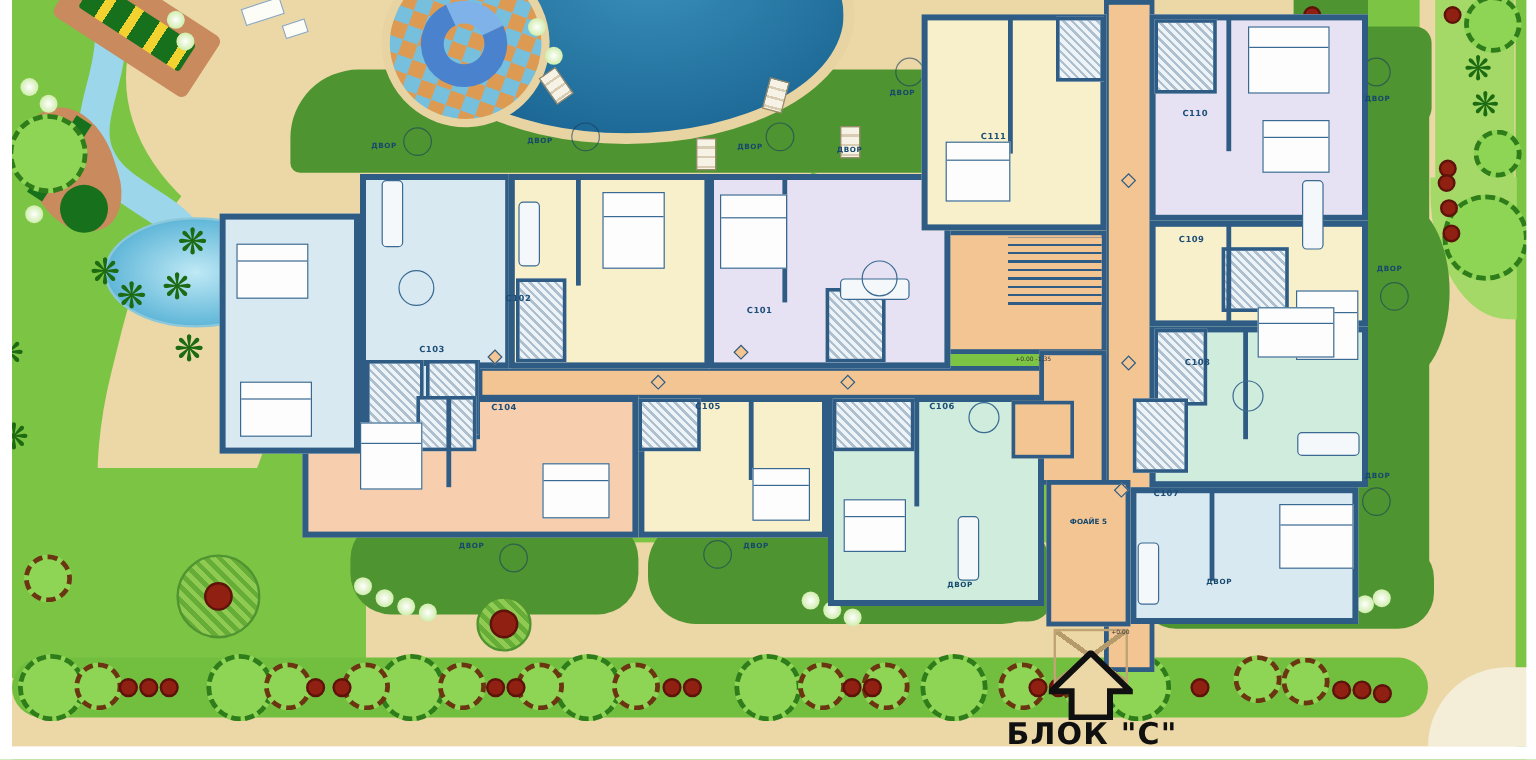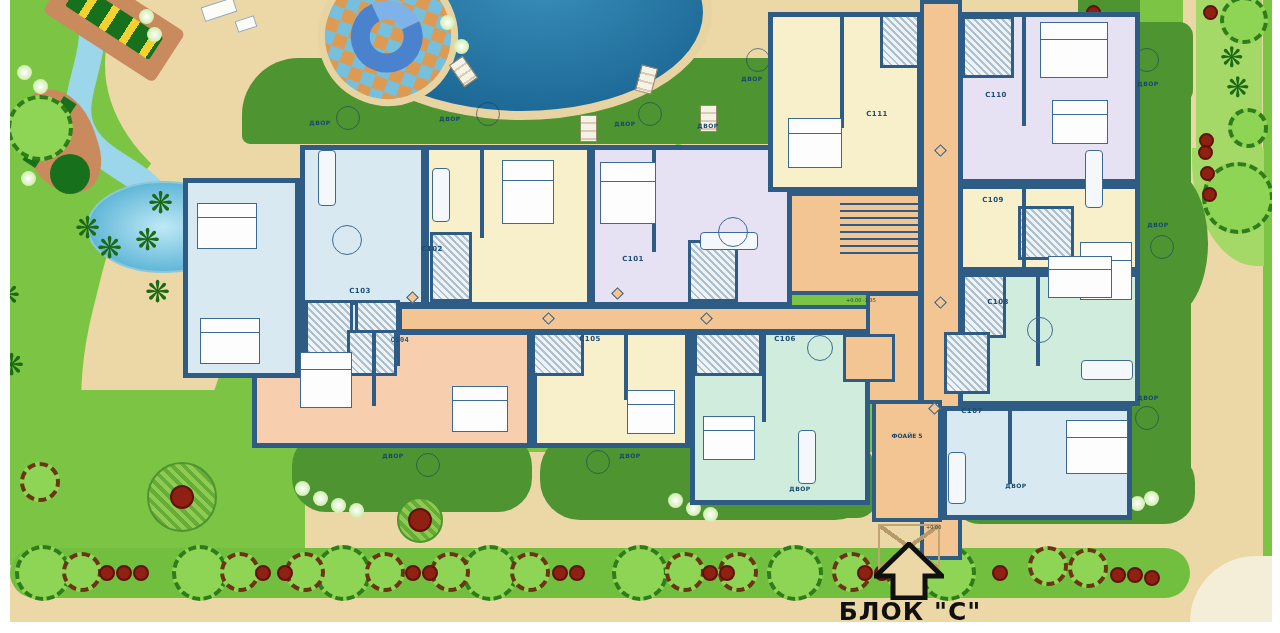--- a/index.html
+++ b/index.html
@@ -205,23 +205,23 @@
     <div class="abs" style="left: 840px; top: 198px; width: 78px; height: 58px; background: repeating-linear-gradient(rgb(243, 197, 147) 0px, rgb(243, 197, 147) 5px, rgb(46, 92, 132) 5px, rgb(46, 92, 132) 7px); z-index: 7;"></div>
     <div class="abs" style="left: 843px; top: 334px; width: 52px; height: 48px; background: rgb(243, 197, 147); border: 3px solid rgb(46, 92, 132); z-index: 7;"></div>
     <div class="abs" style="left: 878px; top: 524px; width: 62px; height: 46px; border: 2px solid rgb(192, 164, 116); z-index: 6; background: linear-gradient(to right top, transparent 47%, rgb(181, 154, 106) 47%, rgb(181, 154, 106) 53%, transparent 53%), linear-gradient(to right bottom, transparent 47%, rgb(181, 154, 106) 47%, rgb(181, 154, 106) 53%, transparent 53%);"></div>
     <div class="abs" style="left: 300px; top: 145px; width: 126px; height: 162px; background: rgb(217, 233, 241); border: 5px solid rgb(46, 92, 132); z-index: 5;"></div>
     <div class="abs code" style="left: 360px; top: 291px;">C103</div>
     <div class="abs" style="left: 424px; top: 145px; width: 168px; height: 162px; background: rgb(247, 240, 202); border: 5px solid rgb(46, 92, 132); z-index: 5;"></div>
     <div class="abs code" style="left: 432px; top: 249px;">C102</div>
     <div class="abs" style="left: 590px; top: 145px; width: 202px; height: 162px; background: rgb(231, 226, 243); border: 5px solid rgb(46, 92, 132); z-index: 5;"></div>
     <div class="abs code" style="left: 633px; top: 259px;">C101</div>
     <div class="abs" style="left: 768px; top: 12px; width: 154px; height: 180px; background: rgb(247, 240, 202); border: 5px solid rgb(46, 92, 132); z-index: 5;"></div>
-    <div class="abs code" style="left: 877px; top: 114px; text-align: center;">C111</div>
+    <div class="abs code" style="left: 828px; top: 114px; text-align: center;">C111</div>
     <div class="abs" style="left: 252px; top: 330px; width: 280px; height: 118px; background: rgb(247, 207, 174); border: 5px solid rgb(46, 92, 132); z-index: 5;"></div>
-    <div class="abs code" style="left: 400px; top: 340px; font-family: Liberation Mono, monospace;">C104</div>
+    <div class="abs code" style="left: 420px; top: 340px;">C104</div>
     <div class="abs" style="left: 532px; top: 330px; width: 158px; height: 118px; background: rgb(247, 240, 202); border: 5px solid rgb(46, 92, 132); z-index: 5;"></div>
     <div class="abs code" style="left: 590px; top: 339px;">C105</div>
     <div class="abs" style="left: 690px; top: 330px; width: 180px; height: 175px; background: rgb(207, 236, 220); border: 5px solid rgb(46, 92, 132); z-index: 5;"></div>
     <div class="abs code" style="left: 785px; top: 339px;">C106</div>
     <div class="abs" style="left: 958px; top: 12px; width: 182px; height: 172px; background: rgb(231, 226, 243); border: 5px solid rgb(46, 92, 132); z-index: 5;"></div>
     <div class="abs code" style="left: 996px; top: 95px;">C110</div>
     <div class="abs" style="left: 958px; top: 184px; width: 182px; height: 88px; background: rgb(247, 240, 202); border: 5px solid rgb(46, 92, 132); z-index: 5;"></div>
     <div class="abs code" style="left: 993px; top: 200px;">C109</div>
     <div class="abs" style="left: 958px; top: 272px; width: 182px; height: 134px; background: rgb(207, 236, 220); border: 5px solid rgb(46, 92, 132); z-index: 5;"></div>
     <div class="abs code" style="left: 998px; top: 302px;">C108</div>

